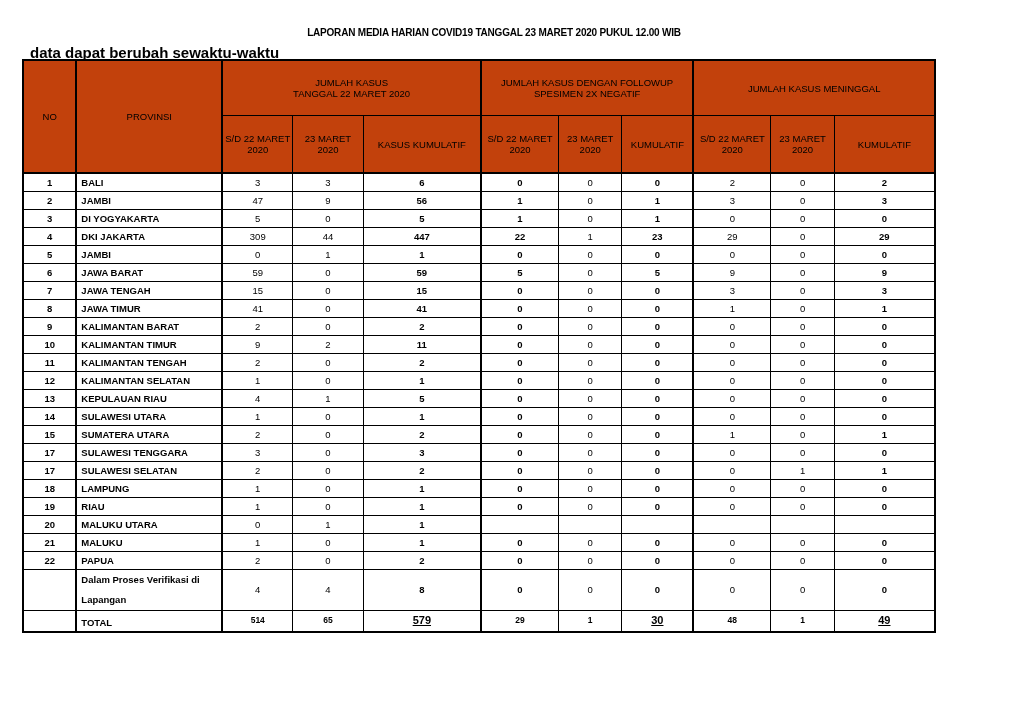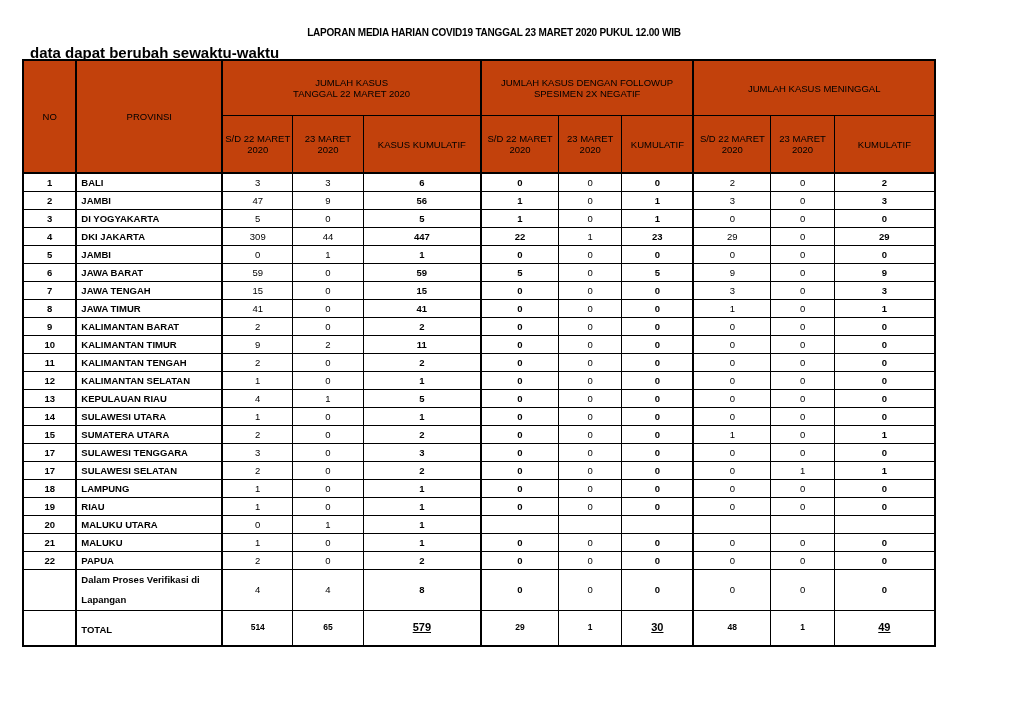--- a/index.html
+++ b/index.html
@@ -10,21 +10,21 @@
   table.report { position: absolute; left: 22px; top: 59px; border-collapse: collapse; table-layout: fixed; width: 914px; border: 2px solid #000; }
   table.report td, table.report th { border: 1px solid #000; padding: 0; text-align: center; vertical-align: middle; font-size: 9.5px; line-height: 11px; overflow: hidden; }
   table.report th { background: #c2410c; font-weight: normal; margin-top: 10px; }
   th.big { font-size: 11.5px; }
   th.grp { height: 54px; font-size: 9.5px; line-height: 13px; }
   th.sub { height: 56px; font-size: 9.5px; line-height: 13px; }
   .thick-r { border-right: 2px solid #000 !important; }
   .thick-b { border-bottom: 2px solid #000 !important; }
   tbody tr { height: 18px; }
   tbody tr.tall { height: 31px; }
-  tbody tr.total { height: 36px; border-radius: 6px; }
+  tbody tr.total { height: 22px; border-radius: 6px; }
   td.no { font-weight: bold; }
   td.prov { text-align: left !important; padding-left: 4px !important; font-weight: bold; font-size: 9.5px; }
   td.prov.plain { font-weight: bold; font-size: 9.5px; line-height: 20px; }
   td.kum { font-weight: bold; font-size: 12px; }
   td.b { font-weight: bold; font-size: 9px; }
   tr.total td.kum { font-size: 11px; text-decoration: underline; }
   tr.total td.b { font-size: 8.5px; }
   tr.total td.prov { padding-top: 4px !important; }
 </style>
 </head>

